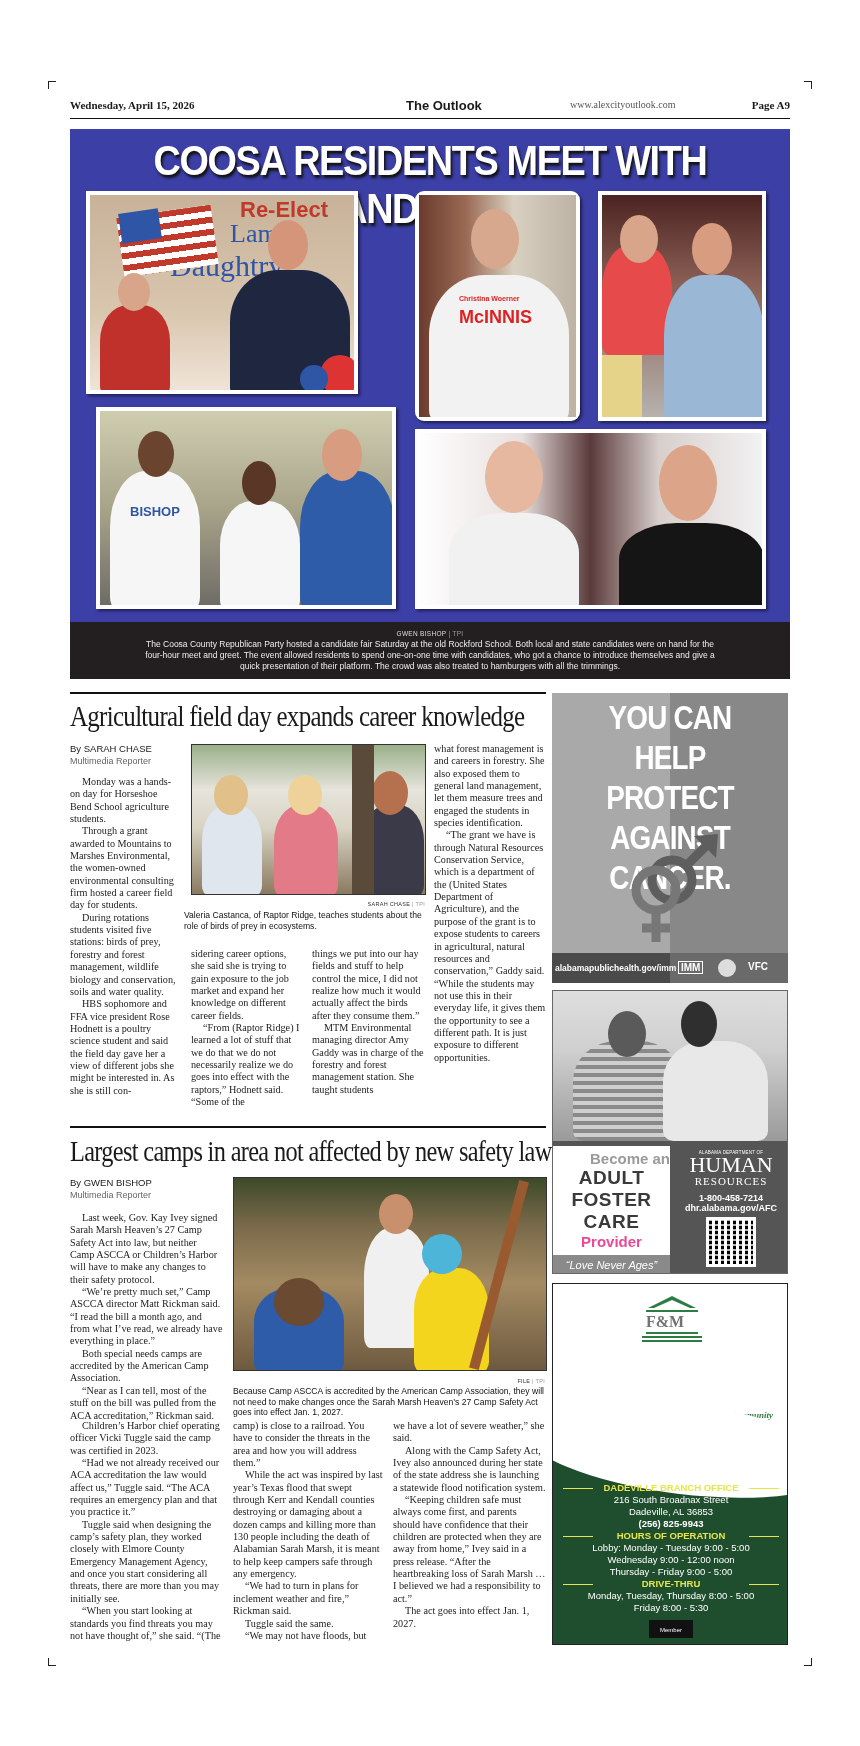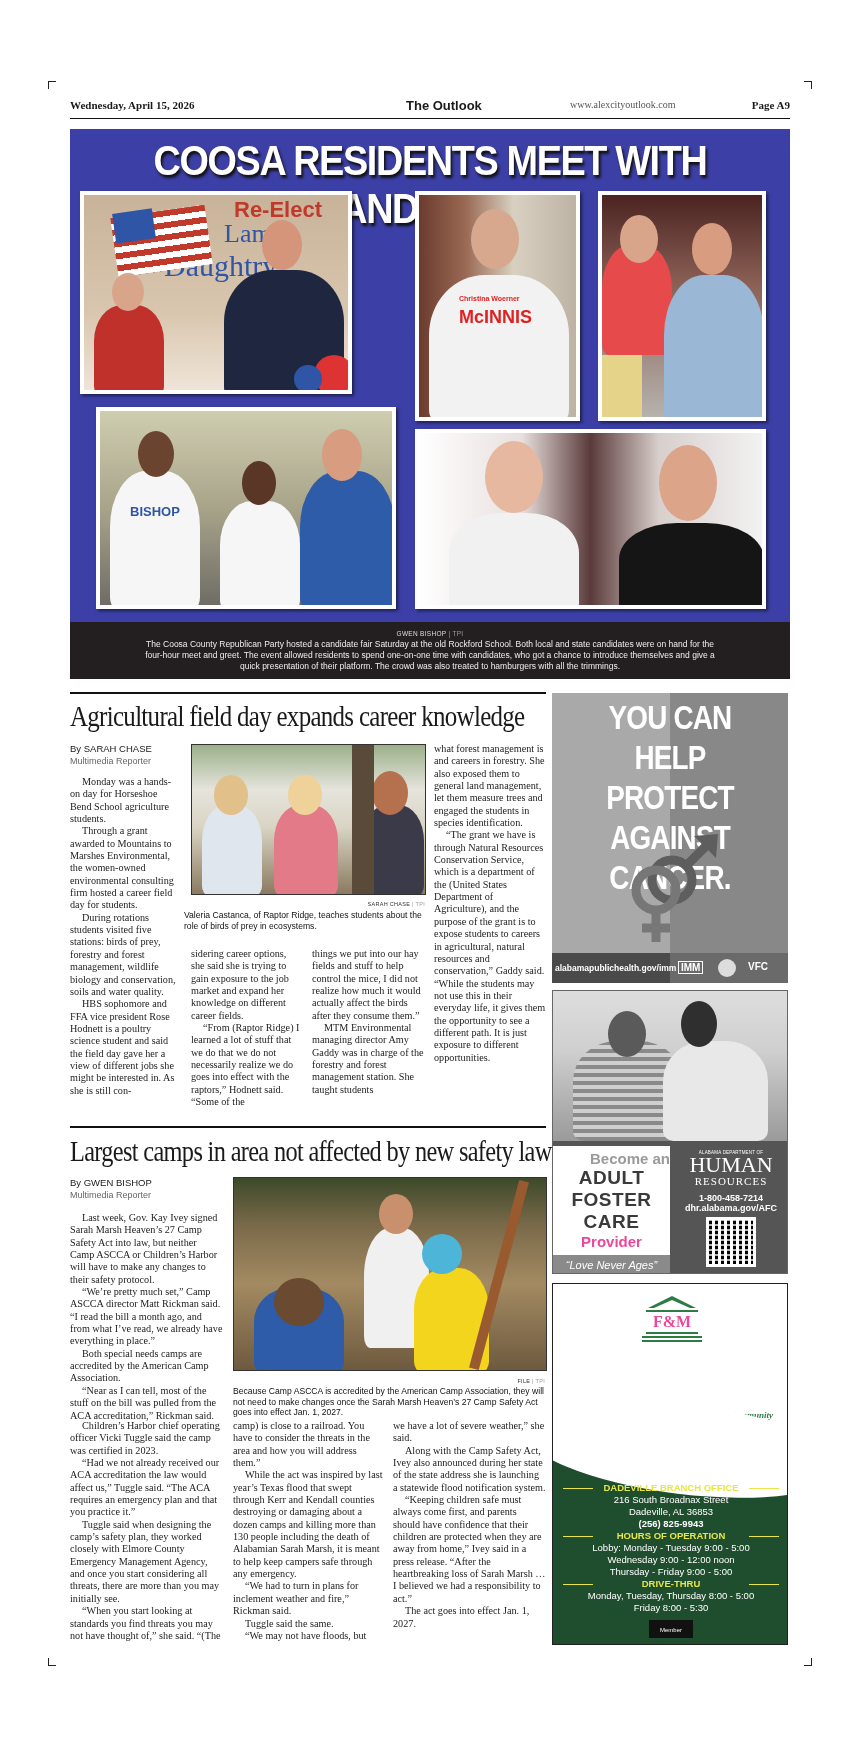--- a/index.html
+++ b/index.html
@@ -21,23 +21,23 @@
   .folio .page { right: 0; font-weight: bold; }
 
   
   .feature { position: absolute; left: 70px; top: 129px; width: 720px; height: 550px; background: #3c3fa6; }
   .feature-title { position: absolute; left: 0; top: 8px; width: 720px; text-align: center; color: #fff;
     font-family: "Liberation Sans", sans-serif; font-weight: bold; font-size: 42px; letter-spacing: -1.5px;
     transform: scaleX(0.9); text-shadow: 2px 3px 3px #111; line-height: 48px; }
   .photo { position: absolute; background: #fff; padding: 4px; box-shadow: 2px 2px 3px rgba(0,0,0,.5); }
   .photo .inner { width: 100%; height: 100%; position: relative; overflow: hidden; }
   .photo .inner .lbl { position: absolute; font-family: "Liberation Sans", sans-serif; font-weight: bold; }
-  .p1 { left: 10px; top: 62px; width: 272px; height: 203px; }
+  .p1 { left: 16px; top: 62px; width: 272px; height: 203px; }
   .p1 .inner { background: linear-gradient(180deg, #c8b39a 0%, #d9c6ae 60%, #efe4d8 100%); }
-  .p2 { left: 345px; top: 62px; width: 165px; height: 230px; }
+  .p2 { left: 345px; top: 62px; width: 165px; height: 230px; border-radius: 9px; }
   .p2 .inner { background: linear-gradient(90deg, #6b3b2e 0%, #9a6a55 30%, #d8d0c0 60%, #bdb3a5 100%); }
   .p3 { left: 528px; top: 62px; width: 168px; height: 230px; }
   .p3 .inner { background: linear-gradient(180deg, #4b2321 0%, #8a6055 40%, #b6b2ae 100%); }
   .p4 { left: 26px; top: 278px; width: 300px; height: 202px; }
   .p4 .inner { background: linear-gradient(180deg, #cfcdb0 0%, #a8a48a 50%, #6f6c66 100%); }
   .p5 { left: 345px; top: 300px; width: 351px; height: 180px; }
   .p5 .inner { background: linear-gradient(90deg, #ffffff 0%, #e8e0de 30%, #5a3a3a 50%, #d8cfcc 70%, #f2f2f2 100%); }
 
   .person { position: absolute; border-radius: 40% 40% 10% 10%; }
   .head { position: absolute; border-radius: 50%; background: #d9a58a; }
@@ -84,21 +84,21 @@
   .ad-dhr .right .web { font-size: 9px; font-weight: bold; }
   .ad-dhr .qr { width: 50px; height: 50px; margin: 4px auto 0; background:
       repeating-linear-gradient(90deg, #000 0 3px, #fff 3px 6px),
       #fff; position: relative; border: 3px solid #fff; }
   .ad-dhr .qr::after { content: ""; position: absolute; inset: 0; background: repeating-linear-gradient(0deg, transparent 0 3px, rgba(255,255,255,.7) 3px 5px); }
 
   .ad-bank { left: 552px; top: 1283px; width: 236px; height: 362px; border: 1.5px solid #222; background: #fff; }
   .ad-bank .logo-box { position: absolute; left: 93px; top: 12px; width: 52px; height: 50px; }
   .ad-bank .roof { position: absolute; left: 2px; top: 0; width: 0; height: 0; border-left: 24px solid transparent; border-right: 24px solid transparent; border-bottom: 12px solid #2d7d42; }
   .ad-bank .roof-in { position: absolute; left: 8px; top: 4px; width: 0; height: 0; border-left: 18px solid transparent; border-right: 18px solid transparent; border-bottom: 8px solid #fff; }
-  .ad-bank .fm { position: absolute; left: 0; top: 14px; width: 52px; text-align: center; color: #ec4899; font-weight: bold; font-size: 16px; border-top: 2px solid #2d7d42; border-bottom: 2px solid #2d7d42; line-height: 20px; }
+  .ad-bank .fm { position: absolute; left: 0; top: 14px; width: 52px; text-align: left; color: #737373; font-weight: bold; font-size: 16px; border-top: 2px solid #2d7d42; border-bottom: 2px solid #2d7d42; line-height: 20px; }
   .ad-bank .steps { position: absolute; left: -4px; top: 40px; width: 60px; height: 6px; border-top: 2px solid #2d7d42; border-bottom: 2px solid #2d7d42; }
   .ad-bank .name { position: absolute; left: 0; top: 68px; width: 236px; text-align: center; color: #2d7d42; font-size: 23px; line-height: 27px; font-variant: small-caps; }
   .ad-bank .slogan { position: absolute; right: 14px; top: 126px; color: #2d7d42; font-style: italic; font-weight: bold; font-size: 9px; }
   .ad-bank .green { position: absolute; left: 0; top: 145px; width: 236px; height: 217px; background: #1f4e2e; }
   .ad-bank .swoosh { position: absolute; left: -30px; top: 120px; width: 320px; height: 90px; border-radius: 50%; background: #fff; transform: rotate(7deg); }
   .ad-bank .info { position: absolute; left: 0; top: 198px; width: 236px; text-align: center; color: #fff; font-family: Liberation Sans, sans-serif; font-size: 9.5px; line-height: 12px; }
   .ad-bank .hd { color: #e6e64a; font-weight: bold; position: relative; }
   .ad-bank .hd::before, .ad-bank .hd::after { content: ""; position: absolute; top: 6px; width: 30px; height: 1px; background: #e6e64a; }
   .ad-bank .hd::before { left: 10px; }
   .ad-bank .hd::after { right: 10px; }

